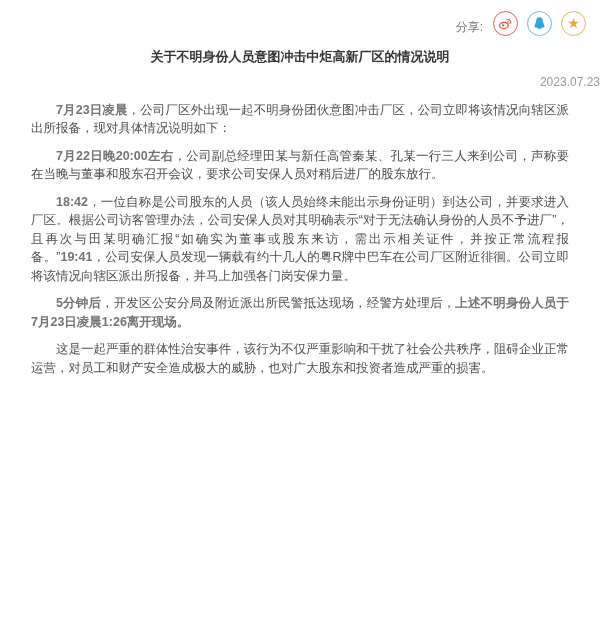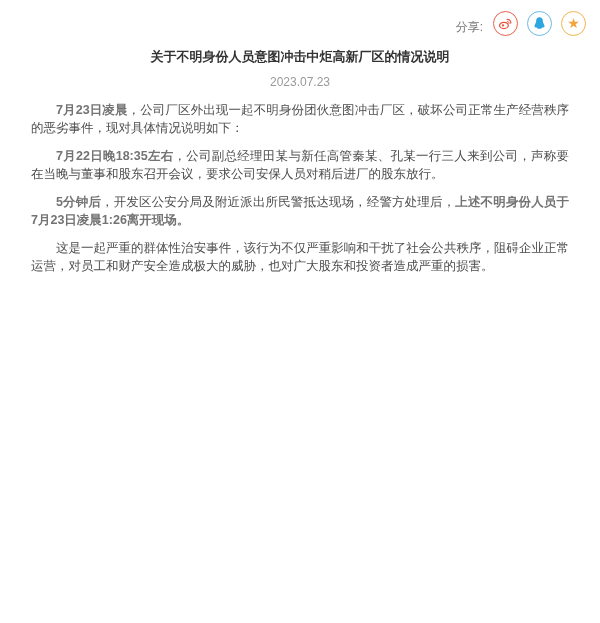--- a/index.html
+++ b/index.html
@@ -46,21 +46,21 @@
   }
   .title {
     text-align: center;
     font-size: 13px;
     font-weight: bold;
     color: #333333;
     margin: 12px 40px 0;
     line-height: 1.35;
   }
   .date {
-    text-align: center;
+    text-align: right;
     font-size: 12px;
     color: #999999;
     margin-top: 9px;
   }
   .content {
     padding: 12px 31px 16px;
   }
   .para {
     font-size: 12.5px;
     color: #4d4d4d;
@@ -97,24 +97,25 @@
     </span>
     <span class="icon-circle icon-fav">
       <span class="star-glyph">★</span>
     </span>
   </div>
 
   <h1 class="title">关于不明身份人员意图冲击中炬高新厂区的情况说明</h1>
   <div class="date">2023.07.23</div>
 
   <div class="content">
-    <p class="para"><b>7月23日凌晨</b><span>，公司厂区外出现一起不明身份团伙意图冲击厂区，破坏公司正常生产经营秩序的恶劣事件，现对具体情况说明如下：</span></p>
+    <p class="para"><b>7月23日凌晨</b><span>，公司厂区外出现一起不明身份团伙意图冲击厂区，公司立即将该情况向辖区派出所报备，现对具体情况说明如下：</span></p>
 
-    <p class="para"><b>7月22日晚18:35左右</b><span>，公司副总经理田某与新任高管秦某、孔某一行三人来到公司，声称要在当晚与董事和股东召开会议，要求公司安保人员对稍后进厂的股东放行。</span></p>
+    <p class="para"><b>7月22日晚20:00左右</b><span>，公司副总经理田某与新任高管秦某、孔某一行三人来到公司，声称要在当晚与董事和股东召开会议，要求公司安保人员对稍后进厂的股东放行。</span></p>
 
+    <p class="para"><b>18:42</b><span>，一位自称是公司股东的人员（该人员始终未能出示身份证明）到达公司，并要求进入厂区。根据公司访客管理办法，公司安保人员对其明确表示“对于无法确认身份的人员不予进厂”，且再次与田某明确汇报“如确实为董事或股东来访，需出示相关证件，并按正常流程报备。”</span><b>19:41</b><span>，公司安保人员发现一辆载有约十几人的粤R牌中巴车在公司厂区附近徘徊。公司立即将该情况向辖区派出所报备，并马上加强各门岗安保力量。</span></p>
 
 
 
 
     <p class="para"><b>5分钟后</b><span>，开发区公安分局及附近派出所民警抵达现场，经警方处理后，</span><b>上述不明身份人员于7月23日凌晨1:26离开现场。</b></p>
 
     <p class="para"><span>这是一起严重的群体性治安事件，该行为不仅严重影响和干扰了社会公共秩序，阻碍企业正常运营，对员工和财产安全造成极大的威胁，也对广大股东和投资者造成严重的损害。</span></p>
 
   </div>
 

